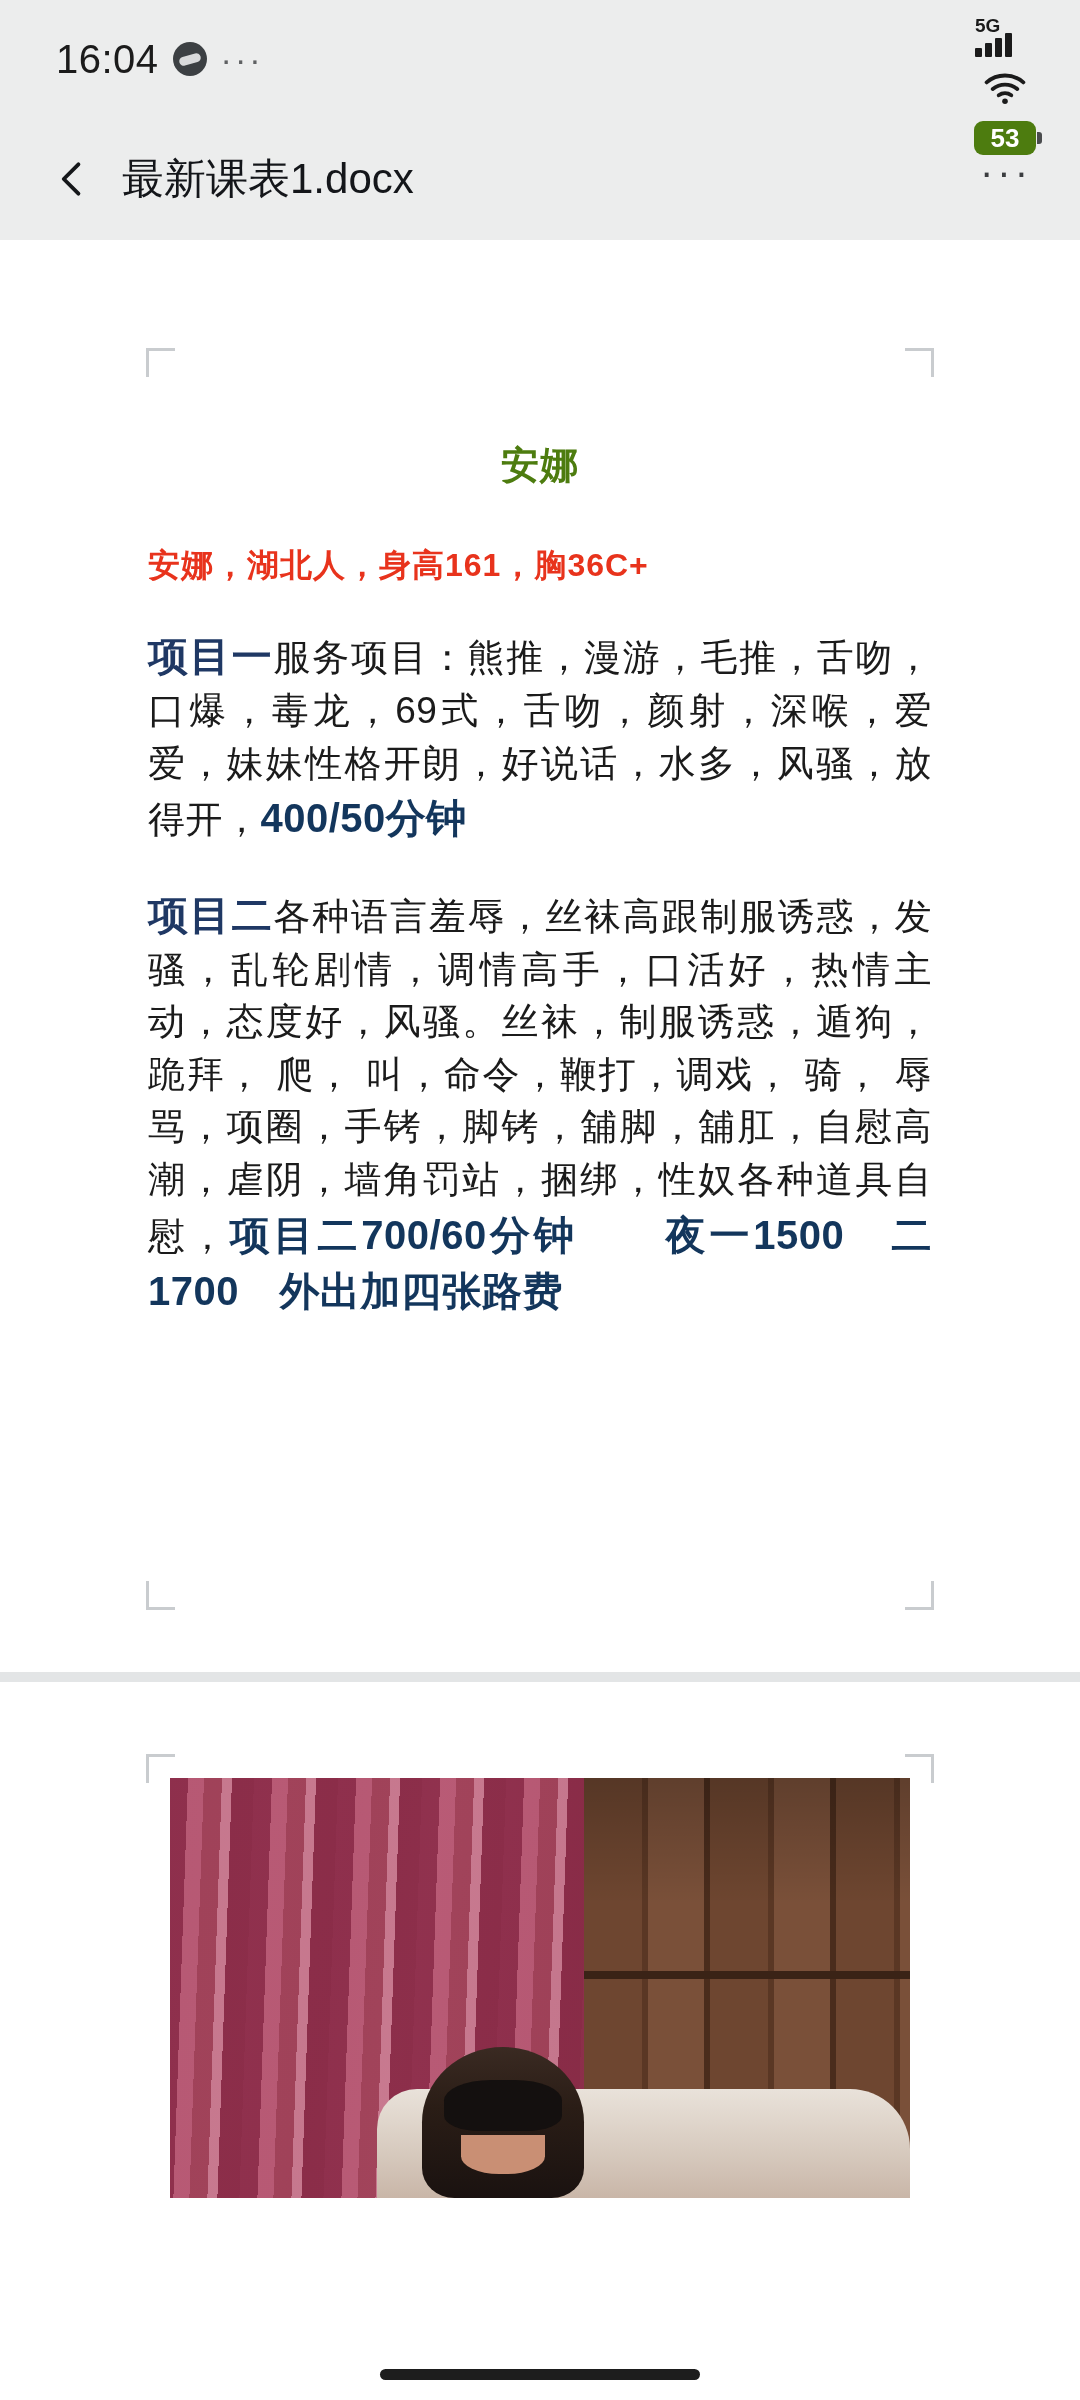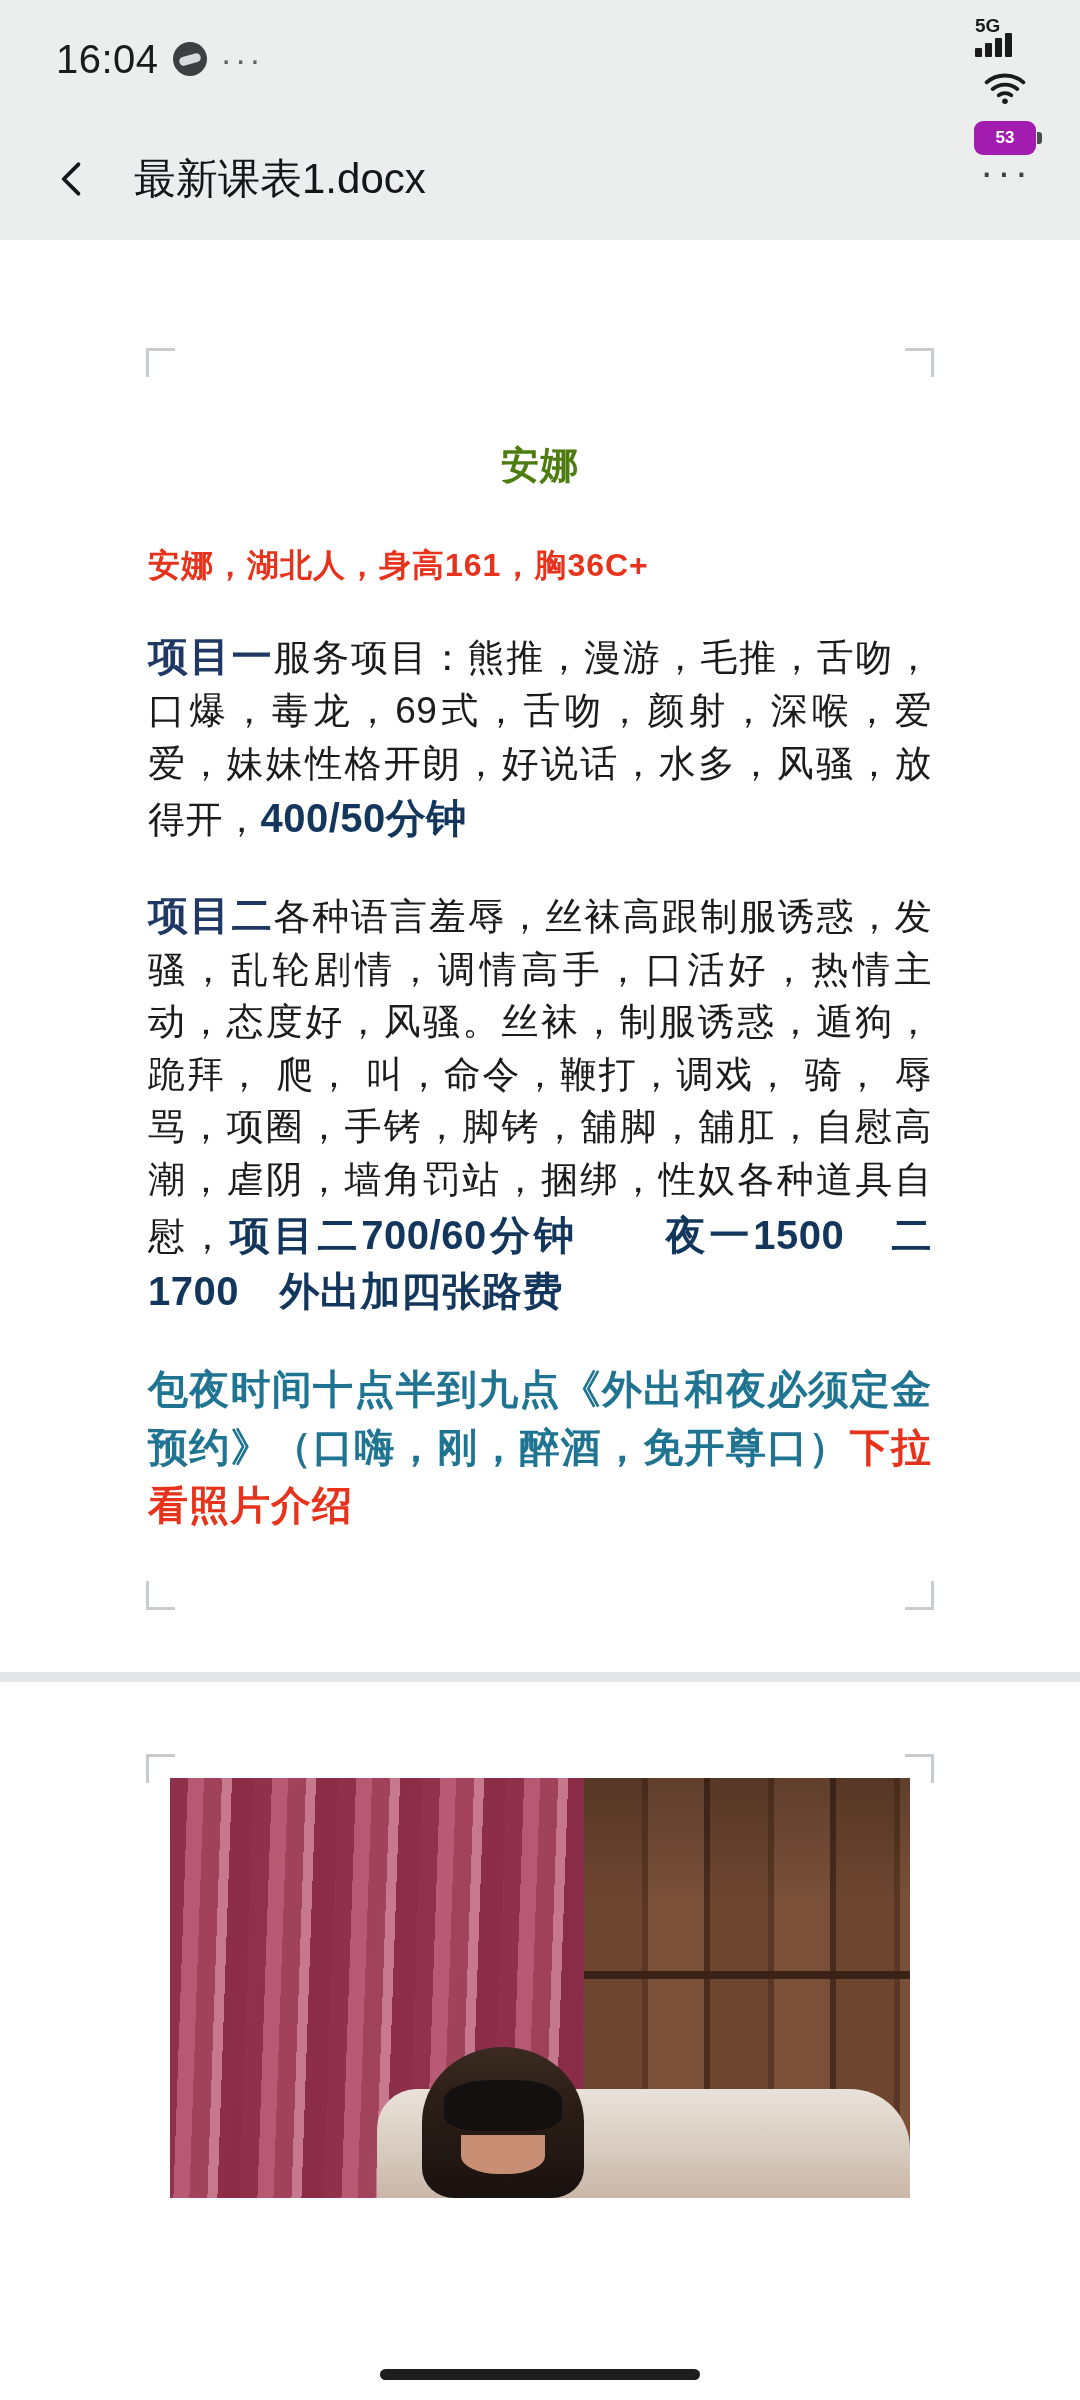--- a/index.html
+++ b/index.html
@@ -100,23 +100,23 @@
   }
   .bars i:nth-child(1) { height: 9px; }
   .bars i:nth-child(2) { height: 14px; }
   .bars i:nth-child(3) { height: 19px; }
   .bars i:nth-child(4) { height: 24px; }
   .icon-wifi { width: 42px; height: 32px; }
   .battery {
     width: 62px;
     height: 34px;
     border-radius: 9px;
-    background: #a21caf;
+    background: #4d7c0f;
     color: #ffffff;
-    font-size: 17px;
+    font-size: 26px;
     font-weight: bold;
     display: flex;
     align-items: center;
     justify-content: center;
     position: relative;
   }
   .battery::after {
     content: "";
     position: absolute;
     right: -6px;
@@ -128,21 +128,20 @@
   }
 
   
   .app-bar {
     height: 122px;
     background: #eceded;
     display: flex;
     align-items: center;
     padding: 0 48px 0 40px;
     box-sizing: border-box;
-    gap: 12px;
   }
   .back-btn {
     width: 64px;
     height: 64px;
     display: flex;
     align-items: center;
     justify-content: center;
     flex: 0 0 auto;
   }
   .back-btn svg { display: block; }
@@ -414,23 +413,20 @@
       <div class="para p-red">安娜，湖北人，身高161，胸36C+</div>
 
       <div class="para p-item">
         <span class="label-blue">项目一</span><span>服务项目：熊推，漫游，毛推，舌吻，口爆，毒龙，69式，舌吻，颜射，深喉，爱爱，妹妹性格开朗，好说话，水多，风骚，放得开，</span><span class="text-navy">400/50分钟</span>
       </div>
 
       <div class="para p-item">
         <span class="label-blue">项目二</span><span>各种语言羞辱，丝袜高跟制服诱惑，发骚，乱轮剧情，调情高手，口活好，热情主动，态度好，风骚。丝袜，制服诱惑，遁狗，跪拜， 爬， 叫，命令，鞭打，调戏， 骑， 辱骂，项圈，手铐，脚铐，舖脚，舖肛，自慰高潮，虐阴，墙角罚站，捆绑，性奴各种道具自慰，</span><span class="text-navy">项目二700/60分钟　　夜一1500　二1700　外出加四张路费</span>
       </div>
 
-      <div class="para p-teal">
-        <span>包夜时间十点半到九点《外出和夜必须定金预约》（口嗨，刚，醉酒，免开尊口）</span><span class="inline-red">下拉看照片介绍</span>
-      </div>
     </div>
   </div>
 
   <div class="divider"></div>
 
   <div class="photo-page">
     <span class="crop-mark pm-tl"></span>
     <span class="crop-mark pm-tr"></span>
     <div class="photo-wrap">
       <div class="photo">

